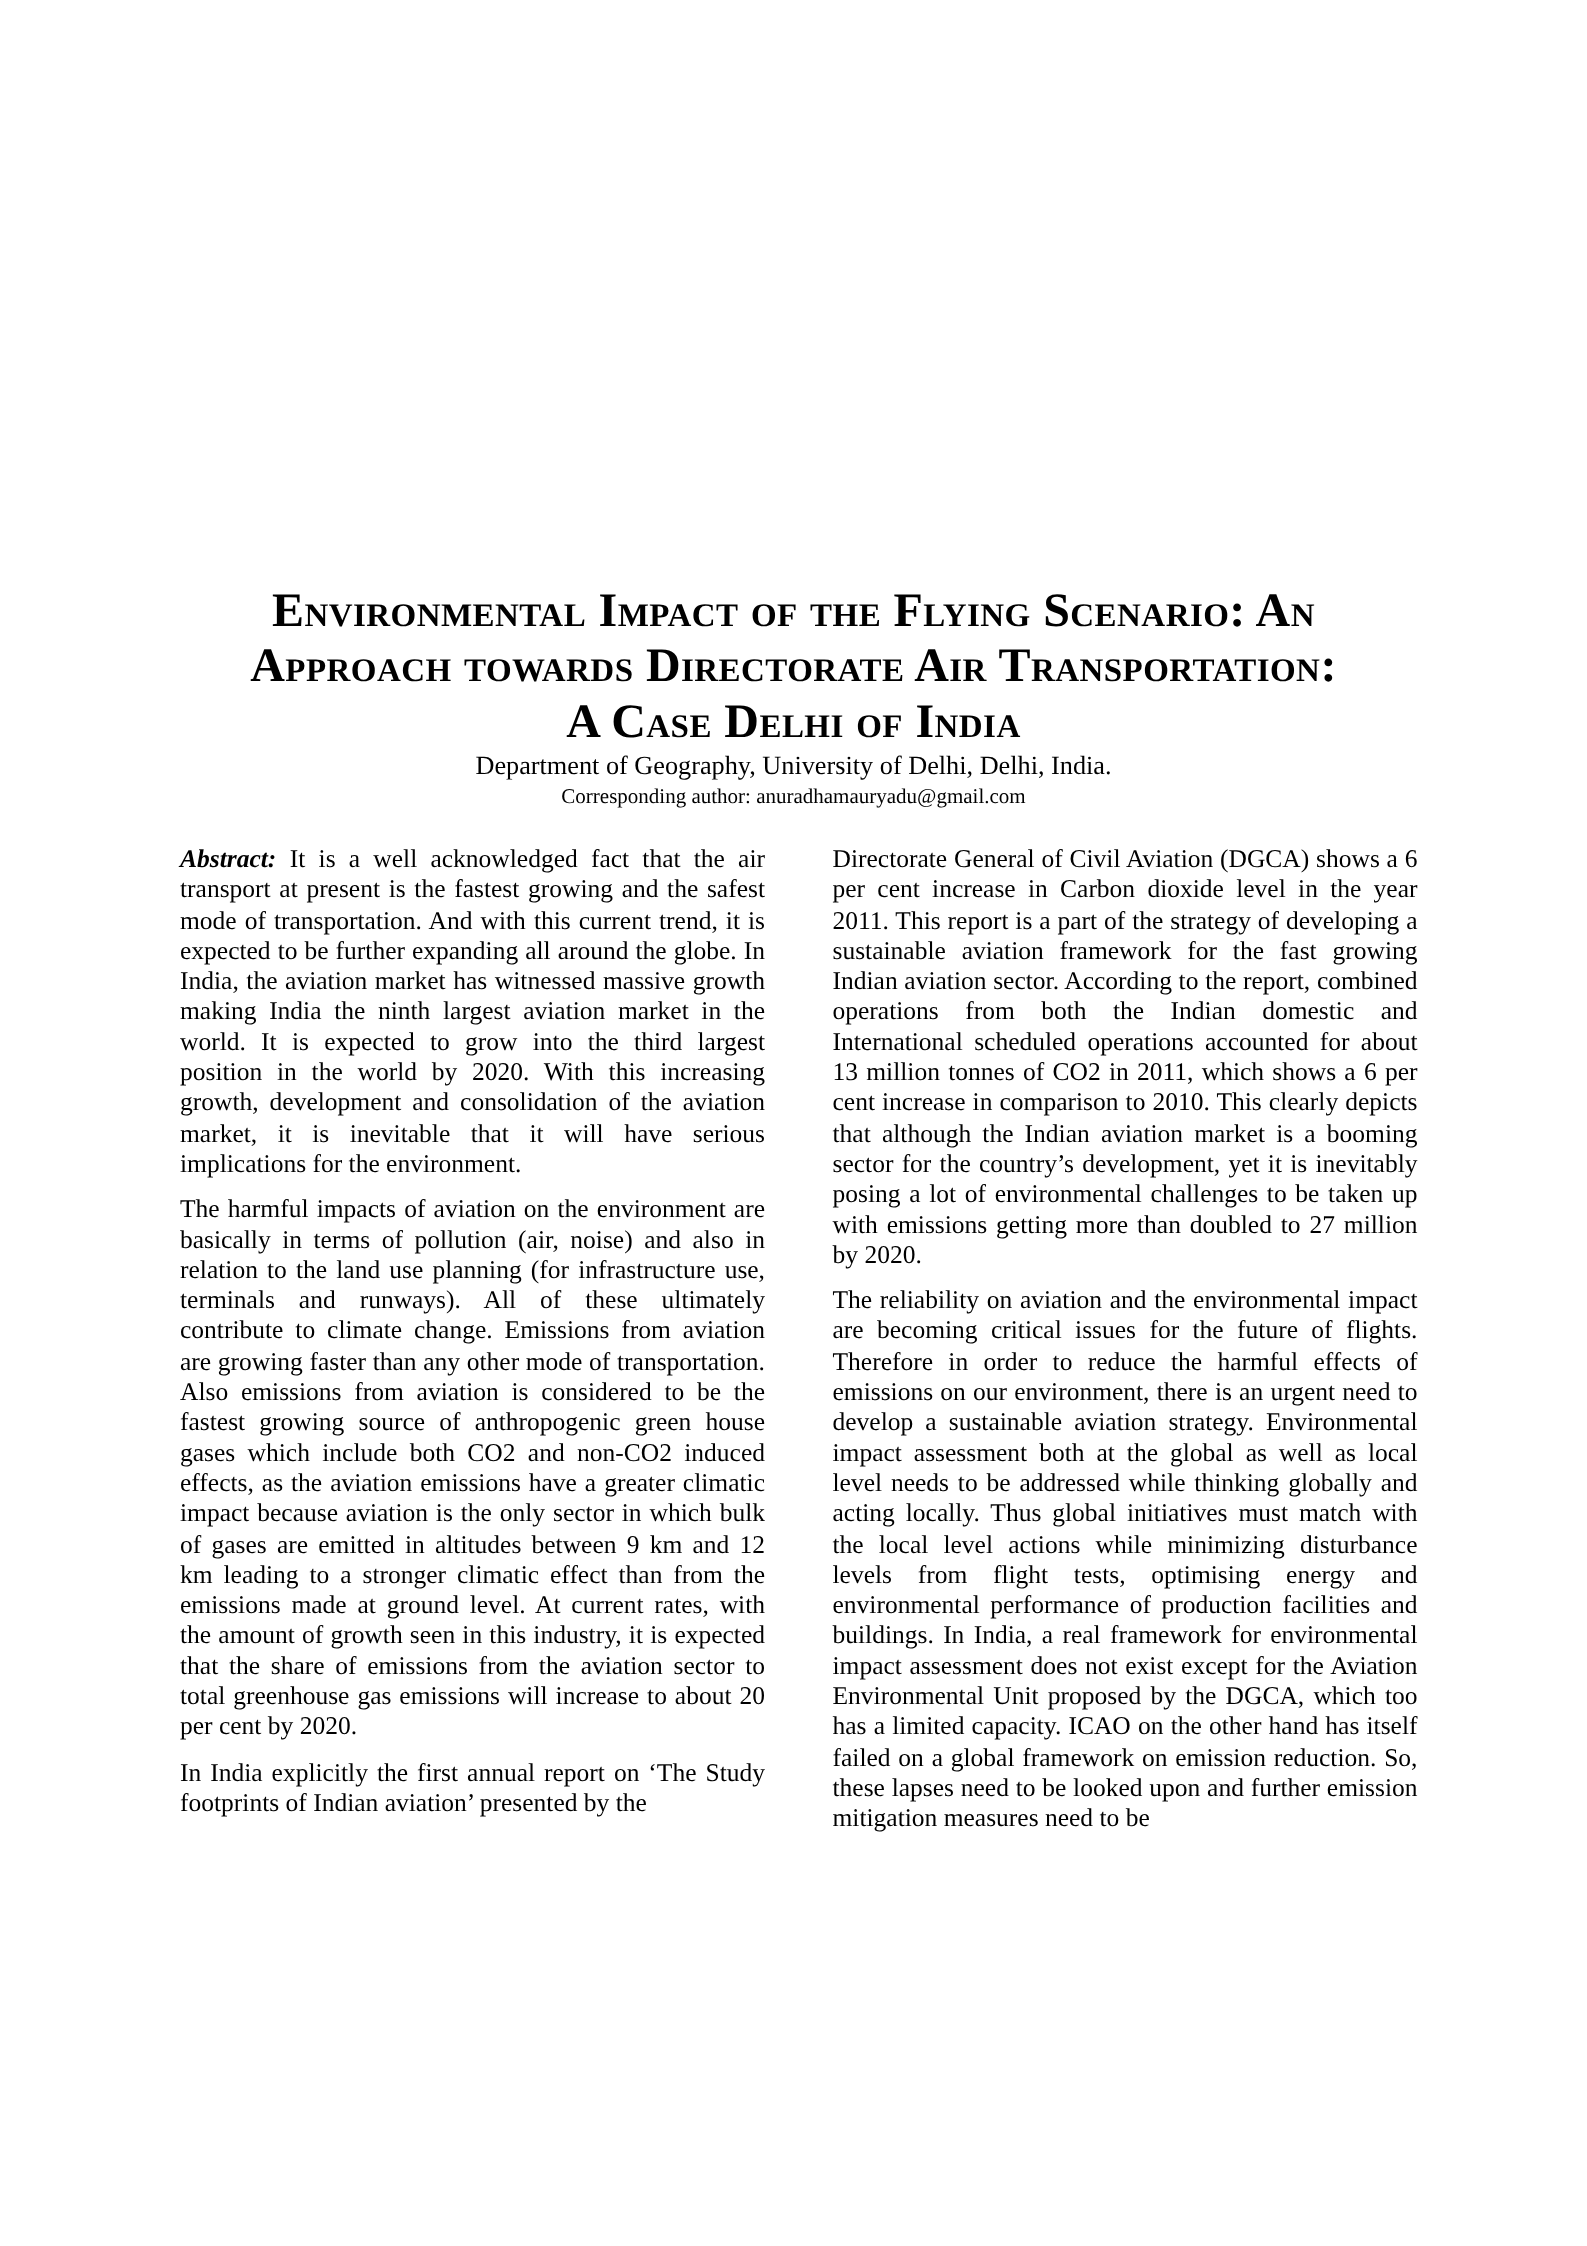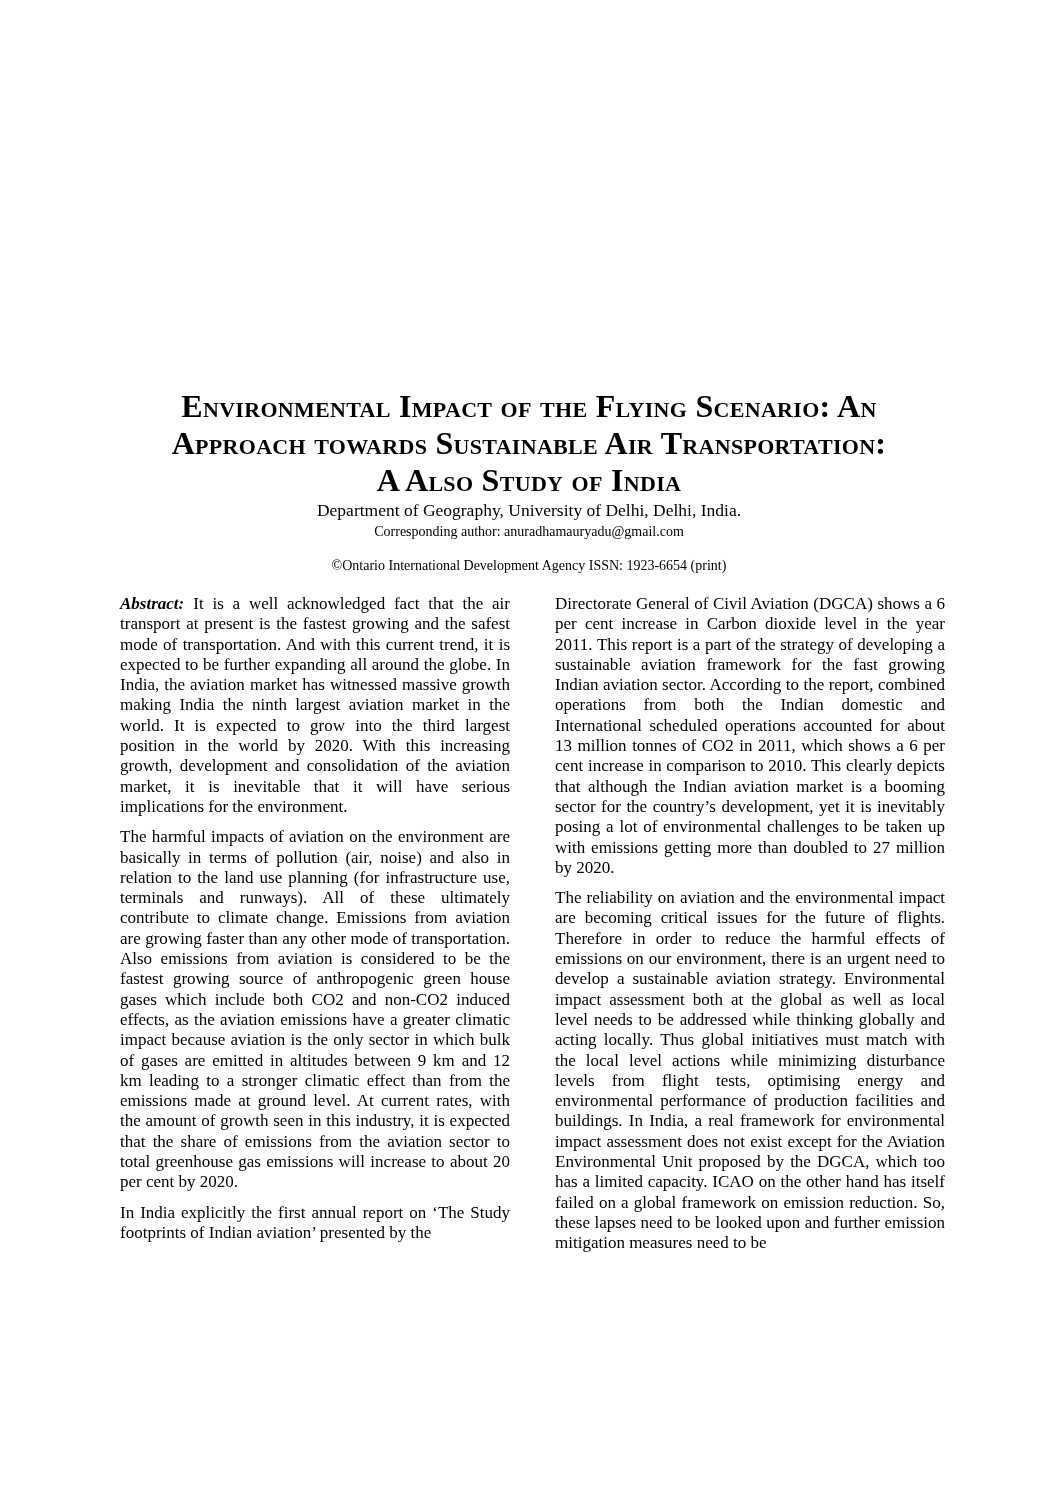--- a/index.html
+++ b/index.html
@@ -43,27 +43,26 @@
   .abstract-label { font-weight: bold; font-style: italic; margin-right: 9px; }
 </style>
 </head>
 <body>
 
 <div class="page">
 
   <header class="header">
     <h1 class="title">
       <span class="title-line">Environmental Impact of the Flying Scenario: An</span>
-      <span class="title-line">Approach towards Sustainable Air Transportation:</span>
-      <span class="title-line">A Also Study of India</span>
+      <span class="title-line">Approach towards Directorate Air Transportation:</span>
+      <span class="title-line">A Case Delhi of India</span>
     </h1>
     <div class="affiliation">Department of Geography, University of Delhi, Delhi, India.</div>
     <div class="corresponding">Corresponding author: anuradhamauryadu@gmail.com</div>
     <div class="issn">
-      <div>©Ontario International Development Agency ISSN: 1923-6654 (print)</div>
     </div>
   </header>
 
   <main class="columns">
     <section class="col">
       <p class="para"><span class="abstract-label">Abstract:</span><span>It is a well acknowledged fact that the air transport at present is the fastest growing and the safest mode of transportation. And with this current trend, it is expected to be further expanding all around the globe. In India, the aviation market has witnessed massive growth making India the ninth largest aviation market in the world. It is expected to grow into the third largest position in the world by 2020. With this increasing growth, development and consolidation of the aviation market, it is inevitable that it will have serious implications for the environment.</span></p>
       <p class="para">The harmful impacts of aviation on the environment are basically in terms of pollution (air, noise) and also in relation to the land use planning (for infrastructure use, terminals and runways). All of these ultimately contribute to climate change. Emissions from aviation are growing faster than any other mode of transportation. Also emissions from aviation is considered to be the fastest growing source of anthropogenic green house gases which include both CO2 and non-CO2 induced effects, as the aviation emissions have a greater climatic impact because aviation is the only sector in which bulk of gases are emitted in altitudes between 9 km and 12 km leading to a stronger climatic effect than from the emissions made at ground level. At current rates, with the amount of growth seen in this industry, it is expected that the share of emissions from the aviation sector to total greenhouse gas emissions will increase to about 20 per cent by 2020.</p>
       <p class="para">In India explicitly the first annual report on ‘The Study footprints of Indian aviation’ presented by the</p>
     </section>
     <section class="col">

